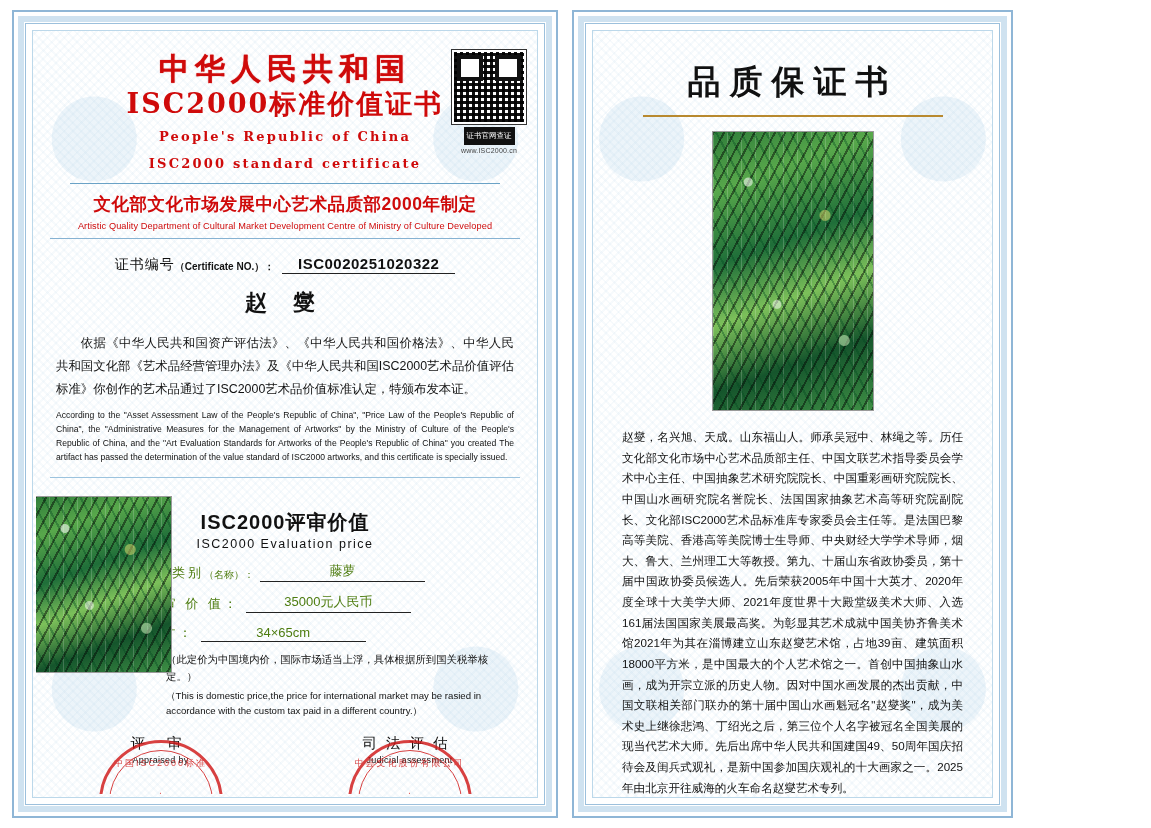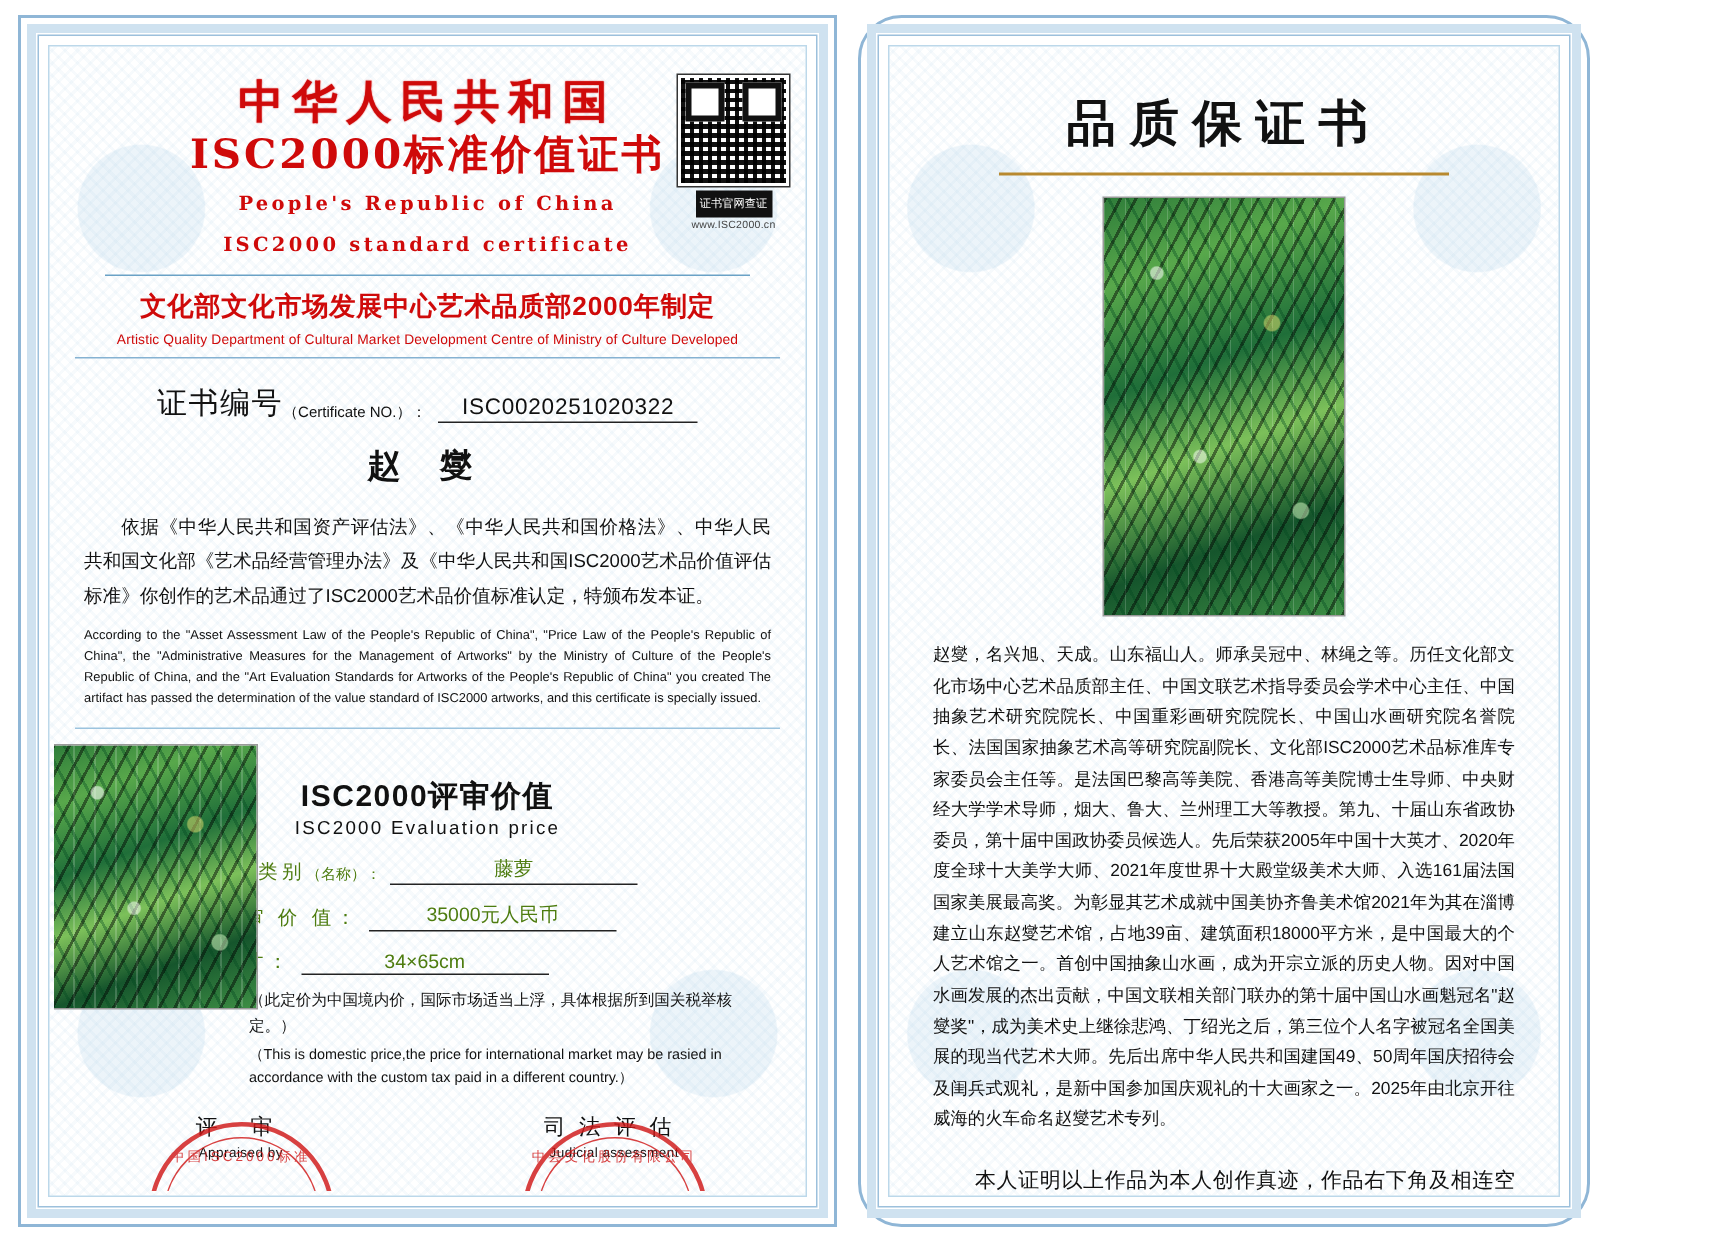--- a/index.html
+++ b/index.html
@@ -18,21 +18,21 @@
     box-sizing:border-box;
   }
   
   .cert{
     position:relative;
     background:#ffffff;
     border:2px solid #8fb6d6;
     box-sizing:border-box;
   }
   .cert-left{width:546px;}
-  .cert-right{width:488px;border-radius:29px;}
+  .cert-right{width:441px;}
   .frame-outer{
     position:absolute;inset:4px;
     border:6px solid #cfe2f0;
     box-sizing:border-box;
   }
   .frame-mid{
     position:absolute;inset:11px;
     border:1px solid #9cc0dc;
     box-sizing:border-box;
   }
@@ -139,24 +139,24 @@
     background:#111;color:#fff;
     display:inline-block;padding:4px 3px;
   }
   .qr-url{font-size:7px;color:#444;margin-top:2px;letter-spacing:.2px;}
 
   .cert-no-row{
     margin-top:16px;
     display:flex;align-items:flex-end;justify-content:center;
     font-size:13.5px;color:#111;
   }
-  .cert-no-label-cn{font-size:20px;letter-spacing:1px;font-family:Liberation Serif, serif;}
-  .cert-no-label-en{font-size:10px;}
+  .cert-no-label-cn{font-size:14px;letter-spacing:1px;font-family:Liberation Serif, serif;}
+  .cert-no-label-en{font-size:10px;font-weight:bold;}
   .cert-no-value{
-    font-weight:normal;font-size:15px;letter-spacing:.5px;
+    font-weight:bold;font-size:15px;letter-spacing:.5px;
     border-bottom:1px solid #222;
     padding:0 4px 1px 4px;margin-left:8px;min-width:165px;text-align:center;
   }
   .artist-name{
     text-align:center;font-size:22px;font-weight:bold;
     letter-spacing:10px;margin-top:14px;color:#111;
   }
   .body-cn{
     margin:14px 20px 0 20px;
     font-size:12.4px;line-height:1.85;color:#111;

